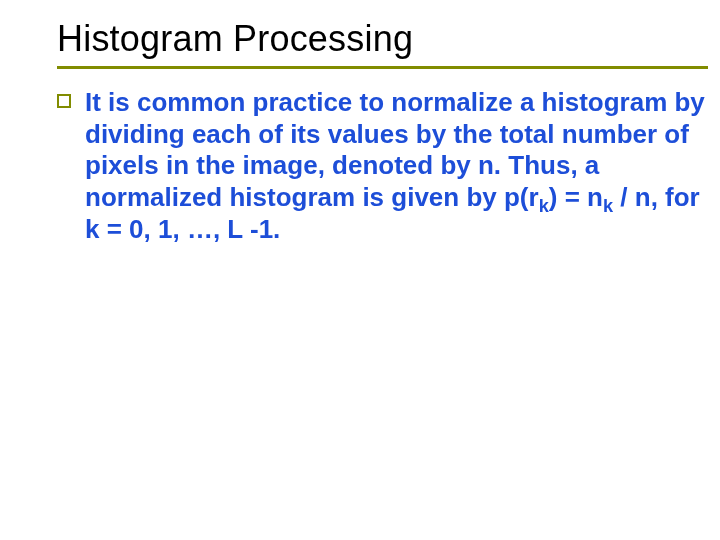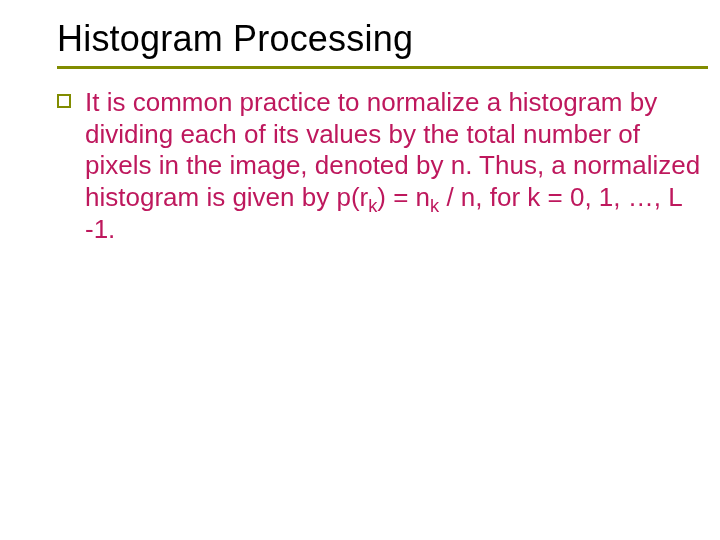--- a/index.html
+++ b/index.html
@@ -48,22 +48,22 @@
     width: 14px;
     height: 14px;
     border: 2px solid #818c00;
     margin-right: 14px;
     margin-top: 7px;
     box-sizing: border-box;
   }
   .bullet-text {
     font-size: 26px;
     line-height: 1.22;
-    color: #be185d;
-    font-weight: 400;
+    color: #1d4ed8;
+    font-weight: 700;
   }
   .sub {
     font-size: 0.7em;
     vertical-align: sub;
     line-height: 0;
   }
 </style>
 </head>
 <body>
 

